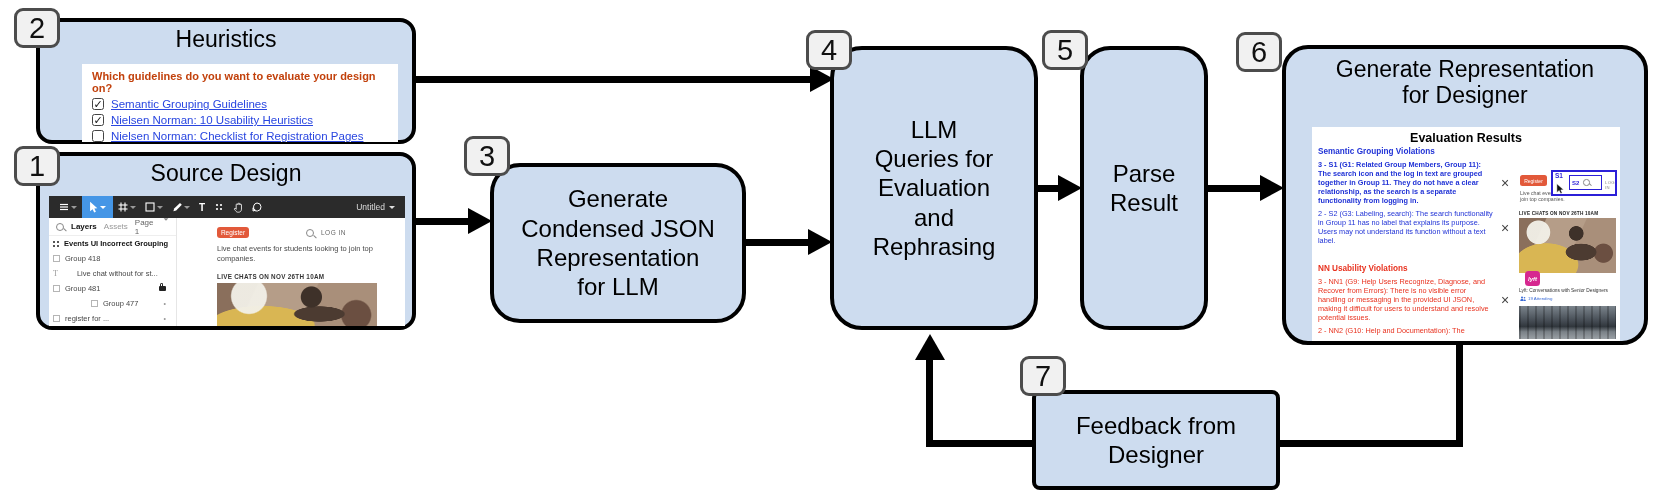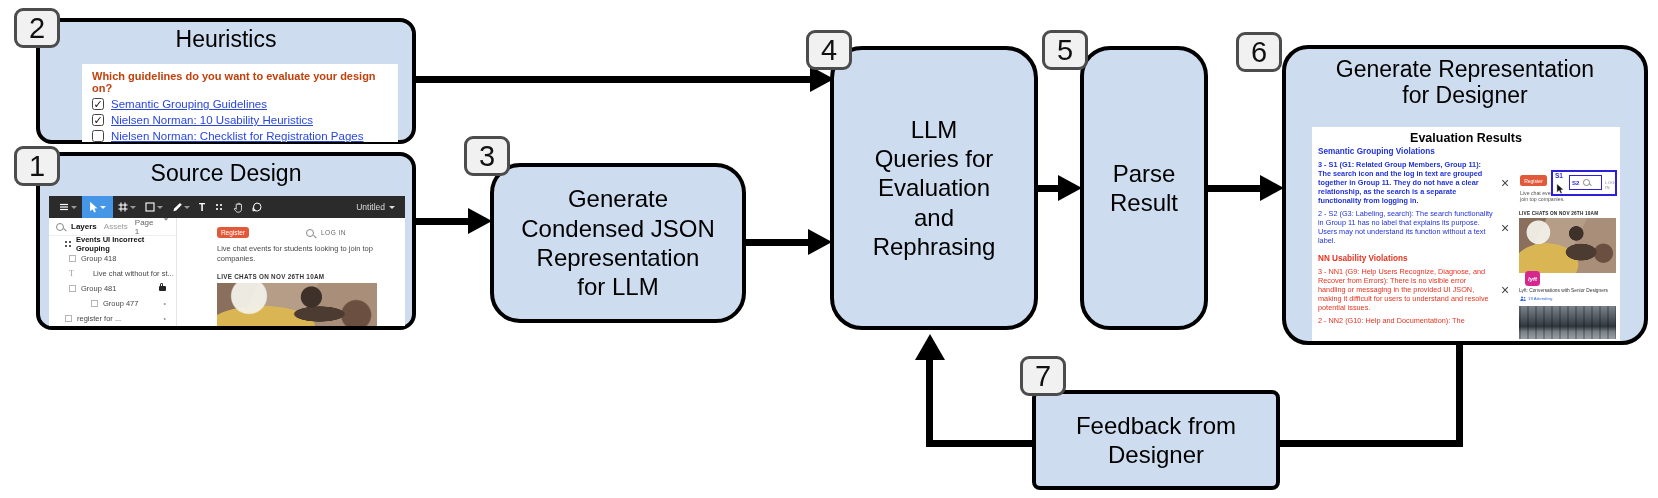--- a/index.html
+++ b/index.html
@@ -59,23 +59,23 @@
   .fig-body{display:flex;height:108px}
   .fig-left{width:128px;border-right:1px solid #e6e6e6;box-sizing:border-box;background:#fff}
   .fig-tabs{display:flex;align-items:center;gap:7px;height:17px;padding:0 7px;
             border-bottom:1px solid #eee;font-size:8px;color:#999}
   .fig-tabs .bold{color:#111;font-weight:bold}
   .fig-page{margin-left:auto;color:#666;display:flex;align-items:flex-start;gap:3px}
   .fig-page .tcaret{border-top-color:#888;transform:scale(.8)}
   .mag{width:6px;height:6px;border:1.2px solid #888;border-radius:50%;position:relative;flex:0 0 auto}
   .mag::after{content:"";position:absolute;width:3.5px;height:1.2px;background:#888;
               transform:rotate(45deg);right:-3px;bottom:-1px}
-  .lr{display:flex;align-items:center;height:15px;font-size:7.5px;color:#474747;gap:5px;padding-left:16px}
+  .lr{display:flex;align-items:center;height:15px;font-size:7.5px;color:#474747;gap:5px;padding-left:4px}
   .lr.bold{color:#111;font-weight:bold}
-  .ind1{padding-left:20px}.ind2{padding-left:42px}.ind3{}
+  .ind1{padding-left:4px}.ind2{padding-left:42px}.ind3{}
   .sq{width:7px;height:7px;border:1px solid #b5b5b5;box-sizing:border-box;flex:0 0 auto}
   .t-ic::before{content:"T";font-size:8px;color:#9a9a9a;font-family:"Liberation Serif",serif}
   .dots4{width:2px;height:2px;background:#555;box-shadow:4px 0 #555,0 4px #555,4px 4px #555;
          margin-right:4px;margin-bottom:4px;flex:0 0 auto}
   .lock{width:7px;height:5px;background:#222;border-radius:1px;position:relative;margin-left:auto;
         margin-right:10px;flex:0 0 auto}
   .lock::before{content:"";position:absolute;top:-3.5px;left:1.2px;width:3px;height:3.5px;
                 border:1.2px solid #222;border-bottom:none;border-radius:2px 2px 0 0;box-sizing:border-box}
   .dot{margin-left:auto;margin-right:10px;color:#999;font-size:7px}
   .fig-canvas{flex:1;position:relative;background:#fff}
@@ -97,21 +97,21 @@
     background-color:#a08a76}
   .photo-industrial{background:
     repeating-linear-gradient(90deg, rgba(0,0,0,.22) 0 2px, rgba(0,0,0,0) 2px 8px),
     linear-gradient(180deg,#7b848c 0%,#454c54 45%,#31373d 62%,#7a8187 78%,#9aa0a5 100%)}
 
   
   .eval-panel{position:absolute;left:26px;top:78px;width:308px;height:214px;background:#fff;
               overflow:hidden;text-align:left}
   .eval-title{text-align:center;font-weight:bold;font-size:12.5px;margin-top:4px;color:#000}
   .eval-left{position:absolute;left:6px;top:18px;width:198px}
-  .vio-h{font-size:8.2px;font-weight:bold;margin-top:8px}
+  .vio-h{font-size:8.2px;font-weight:bold;margin-top:18px}
   .vio{display:flex;align-items:center;margin-top:5px}
   .vio-text{width:176px;font-size:7.3px;line-height:1.22}
   .vio-x{width:22px;text-align:center;font-size:14px;color:#444;font-weight:300;flex:0 0 auto}
   .blue{color:#2133d6}.red{color:#e8321f}.b{font-weight:bold}
 
   .preview{position:absolute;left:204px;top:14px;width:102px;height:200px}
   .pv-reg{position:absolute;left:4px;top:34px;width:27px;height:11px;background:#e2593a;border-radius:2.5px;
           color:#fff;font-size:5px;display:flex;align-items:center;justify-content:center}
   .pv-body{position:absolute;left:4px;top:49px;width:97px;font-size:5.2px;color:#555;line-height:1.2;z-index:1}
   .pv-ann{position:absolute;left:35px;top:29px;width:66px;height:26px;border:2.2px solid #2b1fd8;

